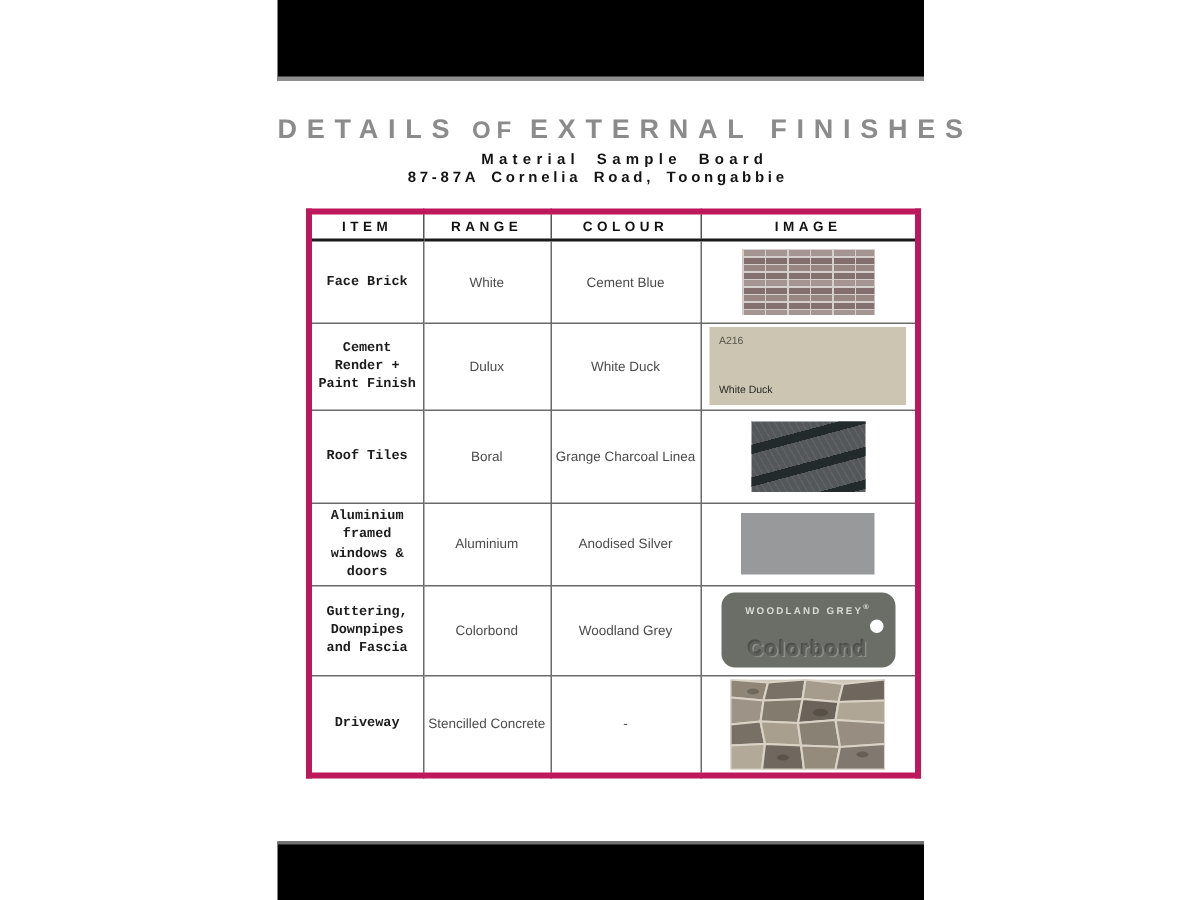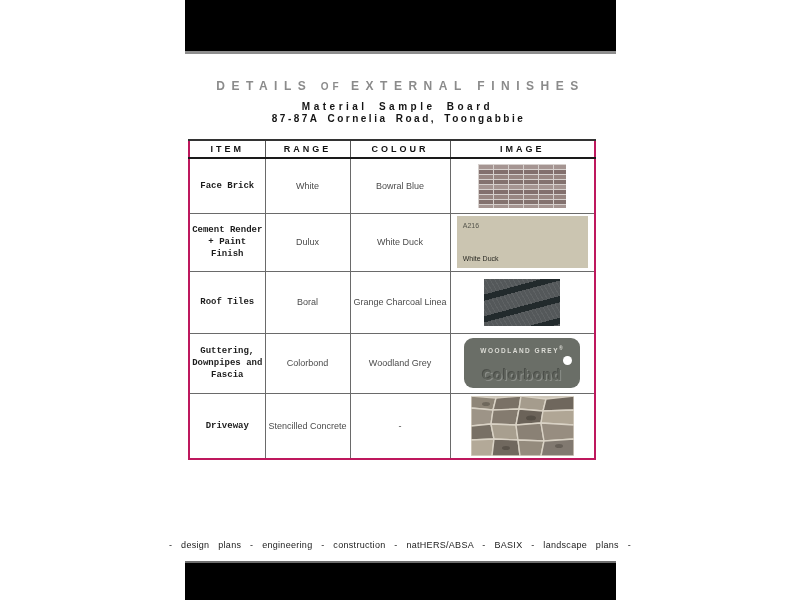--- a/index.html
+++ b/index.html
@@ -6,27 +6,27 @@
   .canvas{
     position:relative;width:800px;height:600px;background:#ffffff;overflow:hidden;
     font-family:"Liberation Sans", sans-serif;
   }
   
   .bar-top{position:absolute;left:185px;top:0;width:431px;height:51px;background:#000;border-bottom:3px solid #8e8e8e;}
   .bar-bottom{position:absolute;left:185px;top:561px;width:431px;height:39px;background:#000;border-top:2px solid #6f6f6f;}
 
   
   .title{position:absolute;left:185px;top:76px;width:431px;text-align:center;white-space:nowrap;color:#8b8b8b;font-weight:bold;}
-  .title .t-main{font-size:12px;letter-spacing:6.5px;}
-  .title .t-of{font-size:10px;letter-spacing:4px;margin:0 4px;}
-  .sub1{position:absolute;left:182px;top:101px;width:431px;text-align:center;font-size:10px;font-weight:bold;color:#141414;letter-spacing:3.5px;word-spacing:5px;white-space:nowrap;}
+  .title .t-main{font-size:18px;letter-spacing:6.5px;}
+  .title .t-of{font-size:16px;letter-spacing:4px;margin:0 4px;}
+  .sub1{position:absolute;left:201px;top:101px;width:431px;text-align:center;font-size:10px;font-weight:bold;color:#141414;letter-spacing:3.5px;word-spacing:5px;white-space:nowrap;}
   .sub2{position:absolute;left:183px;top:113px;width:431px;text-align:center;font-size:10px;font-weight:bold;color:#141414;letter-spacing:2.5px;word-spacing:3px;white-space:nowrap;}
 
   
-  table.finishes{position:absolute;left:188px;top:139px;width:406px;border-collapse:collapse;table-layout:fixed;border:2px solid #be185d;}
+  table.finishes{position:absolute;left:204px;top:139px;width:406px;border-collapse:collapse;table-layout:fixed;border:4px solid #be185d;}
   .finishes th{
     border:1px solid #555;border-top:2px solid #333;border-bottom:2px solid #1a1a1a;
     font-size:9px;font-weight:bold;color:#111;letter-spacing:3px;height:14px;padding:1px 0;text-align:center;
   }
   .finishes td{
     border:1px solid #6a6a6a;text-align:center;vertical-align:middle;
     font-size:9px;color:#4c4c4c;padding:2px;line-height:1.35;
   }
   .finishes td.item-cell{font-weight:bold;color:#1c1c1c;font-family:Liberation Mono, monospace;}
   .finishes tr.r1{height:55px;} .finishes tr.r2{height:58px;} .finishes tr.r3{height:62px;}
@@ -90,21 +90,21 @@
         <tr>
       <th>ITEM</th>
       <th>RANGE</th>
       <th>COLOUR</th>
       <th>IMAGE</th>
     </tr>
 
     <tr class="r1">
       <td class="item-cell">Face Brick</td>
       <td>White</td>
-      <td>Bowral Blue</td>
+      <td>Cement Blue</td>
       <td>
         <div class="img-brick"></div>
       </td>
     </tr>
 
     <tr class="r2">
       <td class="item-cell">Cement Render + Paint Finish</td>
       <td>Dulux</td>
       <td>White Duck</td>
       <td>
@@ -117,20 +117,28 @@
 
     <tr class="r3">
       <td class="item-cell">Roof Tiles</td>
       <td>Boral</td>
       <td>Grange Charcoal Linea</td>
       <td>
         <div class="img-roof"></div>
       </td>
     </tr>
 
+    <tr class="r4">
+      <td class="item-cell">Aluminium framed windows &amp; doors</td>
+      <td>Aluminium</td>
+      <td>Anodised Silver</td>
+      <td>
+        <div class="img-alum"></div>
+      </td>
+    </tr>
 
     <tr class="r5">
       <td class="item-cell">Guttering, Downpipes and Fascia</td>
       <td>Colorbond</td>
       <td>Woodland Grey</td>
       <td>
         <div class="img-colorbond">
           <span class="cb-label"><span>WOODLAND GREY</span><span class="cb-reg">®</span></span>
           <span class="cb-hole"></span>
           <span class="cb-brand">Colorbond</span>
@@ -168,17 +176,16 @@
             <ellipse cx="60" cy="22" rx="5" ry="2.5"></ellipse>
             <ellipse cx="88" cy="50" rx="4" ry="2"></ellipse>
             <ellipse cx="35" cy="52" rx="4" ry="2"></ellipse>
           </g>
         </svg>
       </td>
     </tr>
   </tbody>
     </table>
 
-  <div class="footer">- design plans - engineering - construction - natHERS/ABSA - BASIX - landscape plans -</div>
 
   <div class="bar-bottom"></div>
 
 </div>
 
 </body></html>

